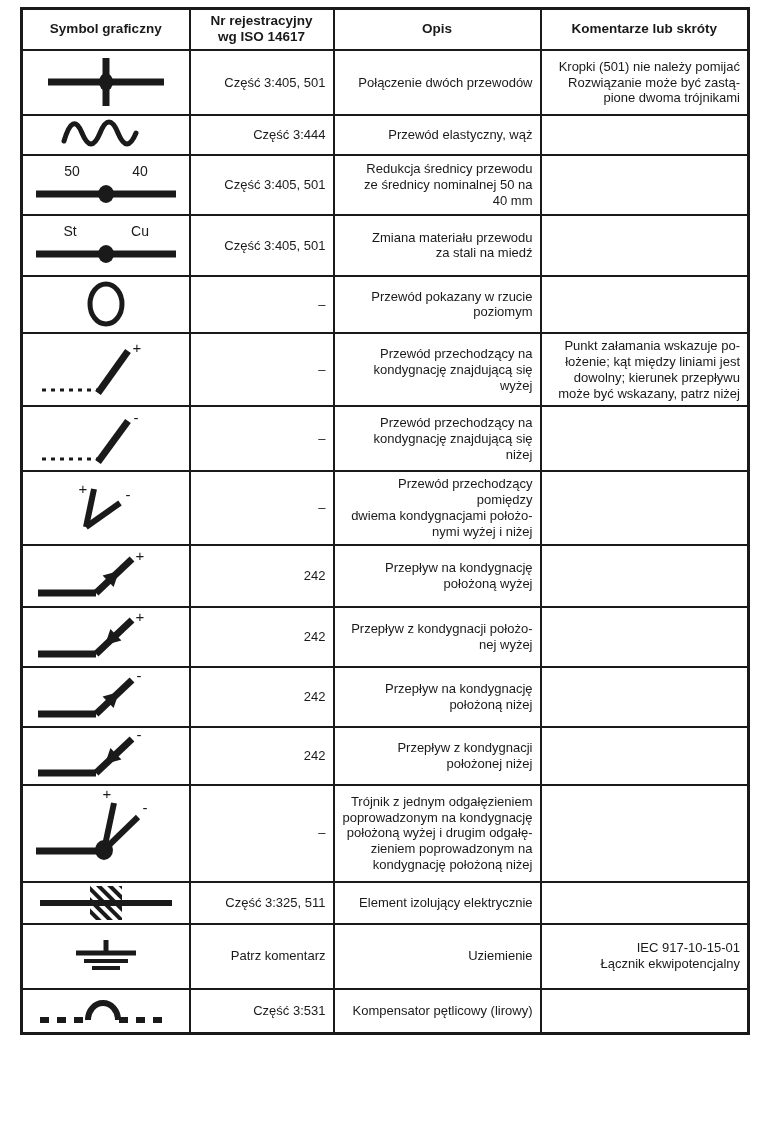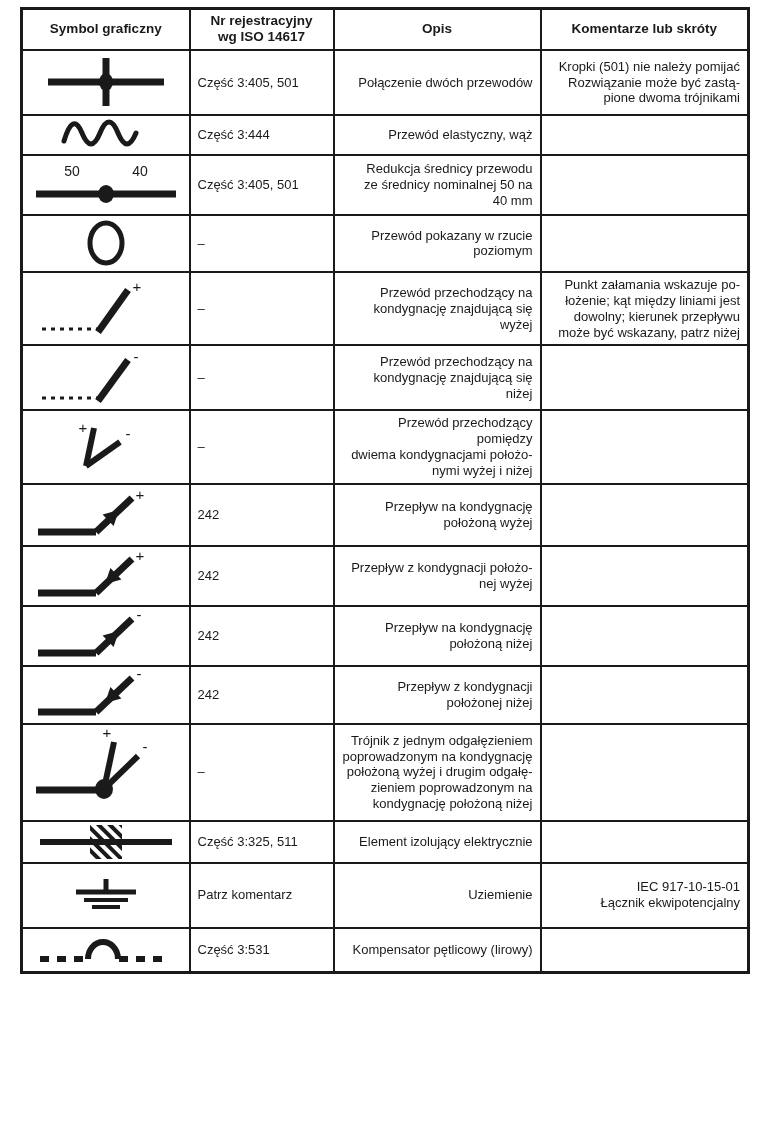--- a/index.html
+++ b/index.html
@@ -1,20 +1,20 @@
 <!DOCTYPE html>
 <html><head>
 <meta charset="utf-8">
 <style>
   html,body{margin:0;padding:0}
   body{width:769px;height:1126px;background:#ffffff;font-family:"Liberation Sans",sans-serif;color:#1a1a1a;overflow:hidden}
   table{border-collapse:collapse;table-layout:fixed;margin:7px 0 0 20px;border:3px solid #1a1a1a}
   th,td{border:2px solid #1a1a1a;vertical-align:middle;padding:4px 7px;font-size:13px;line-height:1.22;overflow:hidden}
   th{font-weight:bold;font-size:13.5px;text-align:center;white-space:pre-line;padding:3px 4px}
-  td.reg{text-align:left;white-space:pre-line}
+  td.reg{text-align:right;white-space:pre-line}
   td.desc{text-align:right;white-space:pre-line}
   td.com{text-align:right;white-space:pre-line}
   td.sym{text-align:center;padding:1px}
   td.sym svg{display:block;margin:0 auto}
   .slabel{font-family:"Liberation Sans",sans-serif;font-size:14px;fill:#1a1a1a}
   .ssign{font-family:"Liberation Sans",sans-serif;font-size:15px;fill:#1a1a1a}
 </style>
 </head>
 <body>
 
@@ -71,20 +71,34 @@
       </svg>
     </td>
     <td class="reg">Część 3:405, 501</td>
     <td class="desc">Redukcja średnicy przewodu
 ze średnicy nominalnej 50 na
 40 mm</td>
     <td class="com"></td>
   </tr>
 
 
+  <tr style="height:61px">
+    <td class="sym">
+      <svg width="160" height="52" viewBox="0 0 160 52">
+        <text class="slabel" x="44" y="17" text-anchor="middle">St</text>
+        <text class="slabel" x="114" y="17" text-anchor="middle">Cu</text>
+        <line x1="10" y1="35" x2="150" y2="35" stroke="#1a1a1a" stroke-width="7"></line>
+        <ellipse cx="80" cy="35" rx="8" ry="9" fill="#1a1a1a"></ellipse>
+      </svg>
+    </td>
+    <td class="reg">Część 3:405, 501</td>
+    <td class="desc">Zmiana materiału przewodu
+za stali na miedź</td>
+    <td class="com"></td>
+  </tr>
 
   <tr style="height:57px">
     <td class="sym">
       <svg width="160" height="50" viewBox="0 0 160 50">
         <ellipse cx="80" cy="25" rx="16" ry="20" fill="none" stroke="#1a1a1a" stroke-width="5"></ellipse>
       </svg>
     </td>
     <td class="reg">–</td>
     <td class="desc">Przewód pokazany w rzucie
 poziomym</td>

